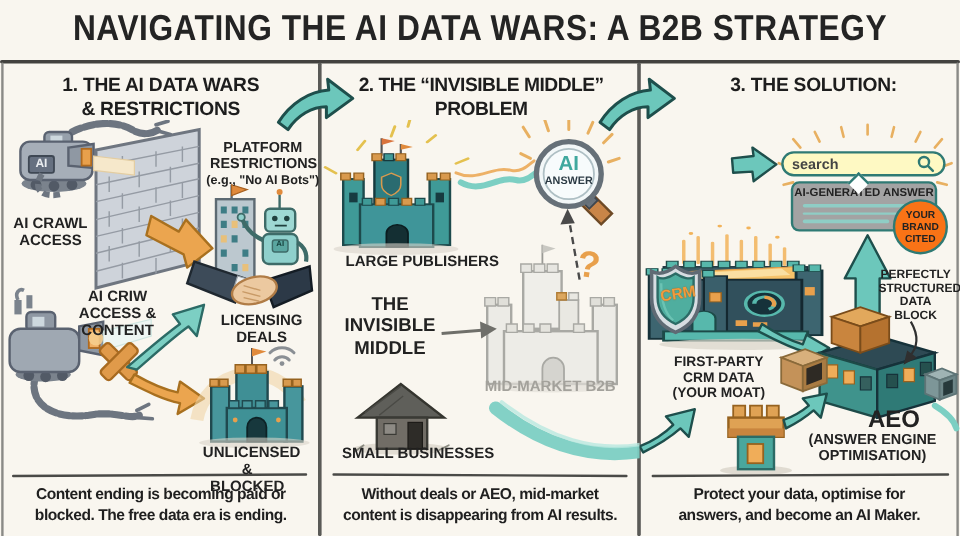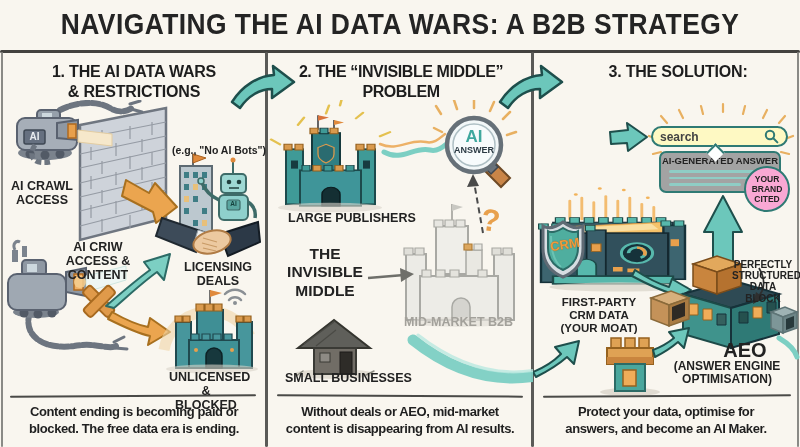--- a/index.html
+++ b/index.html
@@ -21,21 +21,21 @@
         border-radius:13px;background:#fef9c3;display:flex;align-items:center;
         justify-content:space-between;padding:0 7px;box-sizing:border-box;}
   .pill span{font-size:12px;font-weight:700;color:#444;}
   .ansbox{position:absolute;left:659px;top:151px;width:122px;height:42px;border:2.5px solid #2f7a74;
         border-radius:7px;background:#a3a3a3;box-sizing:border-box;}
   .ansbox .ttl{font-size:9.5px;font-weight:700;text-align:center;margin-top:2px;color:#222;white-space:nowrap;}
   .ansline{height:2.5px;background:#8fcdc5;margin:4px 8px 0 8px;border-radius:2px;}
   .pointer{position:absolute;left:48px;top:-7px;width:11px;height:11px;background:#fdfffe;
         border-left:2.5px solid #2f7a74;border-top:2.5px solid #2f7a74;transform:rotate(45deg);}
   .bubble{position:absolute;left:744px;top:166px;width:46px;height:46px;border:2.5px solid #2f7a74;
-        border-radius:50%;background:#f9a8d4;display:flex;align-items:center;justify-content:center;
+        border-radius:50%;background:#f97316;display:flex;align-items:center;justify-content:center;
         text-align:center;font-size:8.5px;font-weight:700;line-height:1.18;color:#222;box-sizing:border-box;}
   .qmark{position:absolute;left:481px;top:203px;font-size:31px;font-weight:700;color:#e8a04c;
         transform:rotate(8deg);}
   .crm{position:absolute;left:546px;top:237px;width:38px;text-align:center;font-size:13px;
         font-weight:700;color:#ef9b3e;transform:rotate(-9deg);text-shadow:0 0 1px #8a5a1a;}
 </style>
 </head>
 <body>
 
 <div id="stage">
@@ -329,20 +329,21 @@
     <div>2. THE “INVISIBLE MIDDLE”</div>
     <div>PROBLEM</div>
   </div>
   <div class="ph" style="left:556px;top:62px;width:244px;">
     <div>3. THE SOLUTION:</div>
   </div>
 
   <div class="lbl" style="left:24px;top:131px;width:21px;font-size:10px;color:#e9ecef;">AI</div>
   <div class="lbl" style="left:227px;top:200px;width:13px;font-size:6.5px;color:#15403c;">AI</div>
   <div class="lbl" style="left:10px;top:179px;width:64px;font-size:12.5px;">AI CRAWL ACCESS</div>
+  <div class="lbl" style="left:175px;top:117px;width:88px;font-size:12px;">PLATFORM RESTRICTIONS</div>
   <div class="lbl nw" style="left:163px;top:145px;width:112px;font-size:10.5px;">(e.g., "No AI Bots")</div>
   <div class="lbl" style="left:46px;top:240px;width:104px;font-size:12.5px;">AI CRIW ACCESS &amp; CONTENT</div>
   <div class="lbl" style="left:184px;top:260px;width:68px;font-size:12.5px;">LICENSING DEALS</div>
   <div class="lbl" style="left:169px;top:370px;width:74px;font-size:12.5px;">UNLICENSED &amp; BLOCKED</div>
   <div class="cap" style="left:8px;top:404px;">
     <div>Content ending is becoming paid or</div>
     <div>blocked. The free data era is ending.</div>
   </div>
 
   <div class="lbl nw" style="left:288px;top:211px;font-size:12.5px;">LARGE PUBLISHERS</div>
@@ -373,21 +374,21 @@
     <div class="ansline" style="width:90px;"></div>
     <div class="ansline" style="width:72px;margin-right:28px;"></div>
   </div>
 
   <div class="bubble">
     <span>YOUR BRAND CITED</span>
   </div>
 
   <div class="crm">CRM</div>
   <div class="lbl" style="left:558px;top:296px;width:82px;font-size:11.5px;">FIRST-PARTY CRM DATA (YOUR MOAT)</div>
-  <div class="lbl" style="left:732px;top:224px;width:62px;font-size:10px;margin-top:35px;">PERFECTLY STRUCTURED DATA BLOCK</div>
+  <div class="lbl" style="left:732px;top:224px;width:62px;font-size:10px;">PERFECTLY STRUCTURED DATA BLOCK</div>
   <div class="lbl" style="left:700px;top:339px;width:90px;font-size:20px;">AEO</div>
   <div class="lbl" style="left:662px;top:360px;width:130px;font-size:12px;">(ANSWER ENGINE OPTIMISATION)</div>
   <div class="cap" style="left:540px;top:404px;">
     <div>Protect your data, optimise for</div>
     <div>answers, and become an AI Maker.</div>
   </div>
 
 </div>
 
 </body></html>

